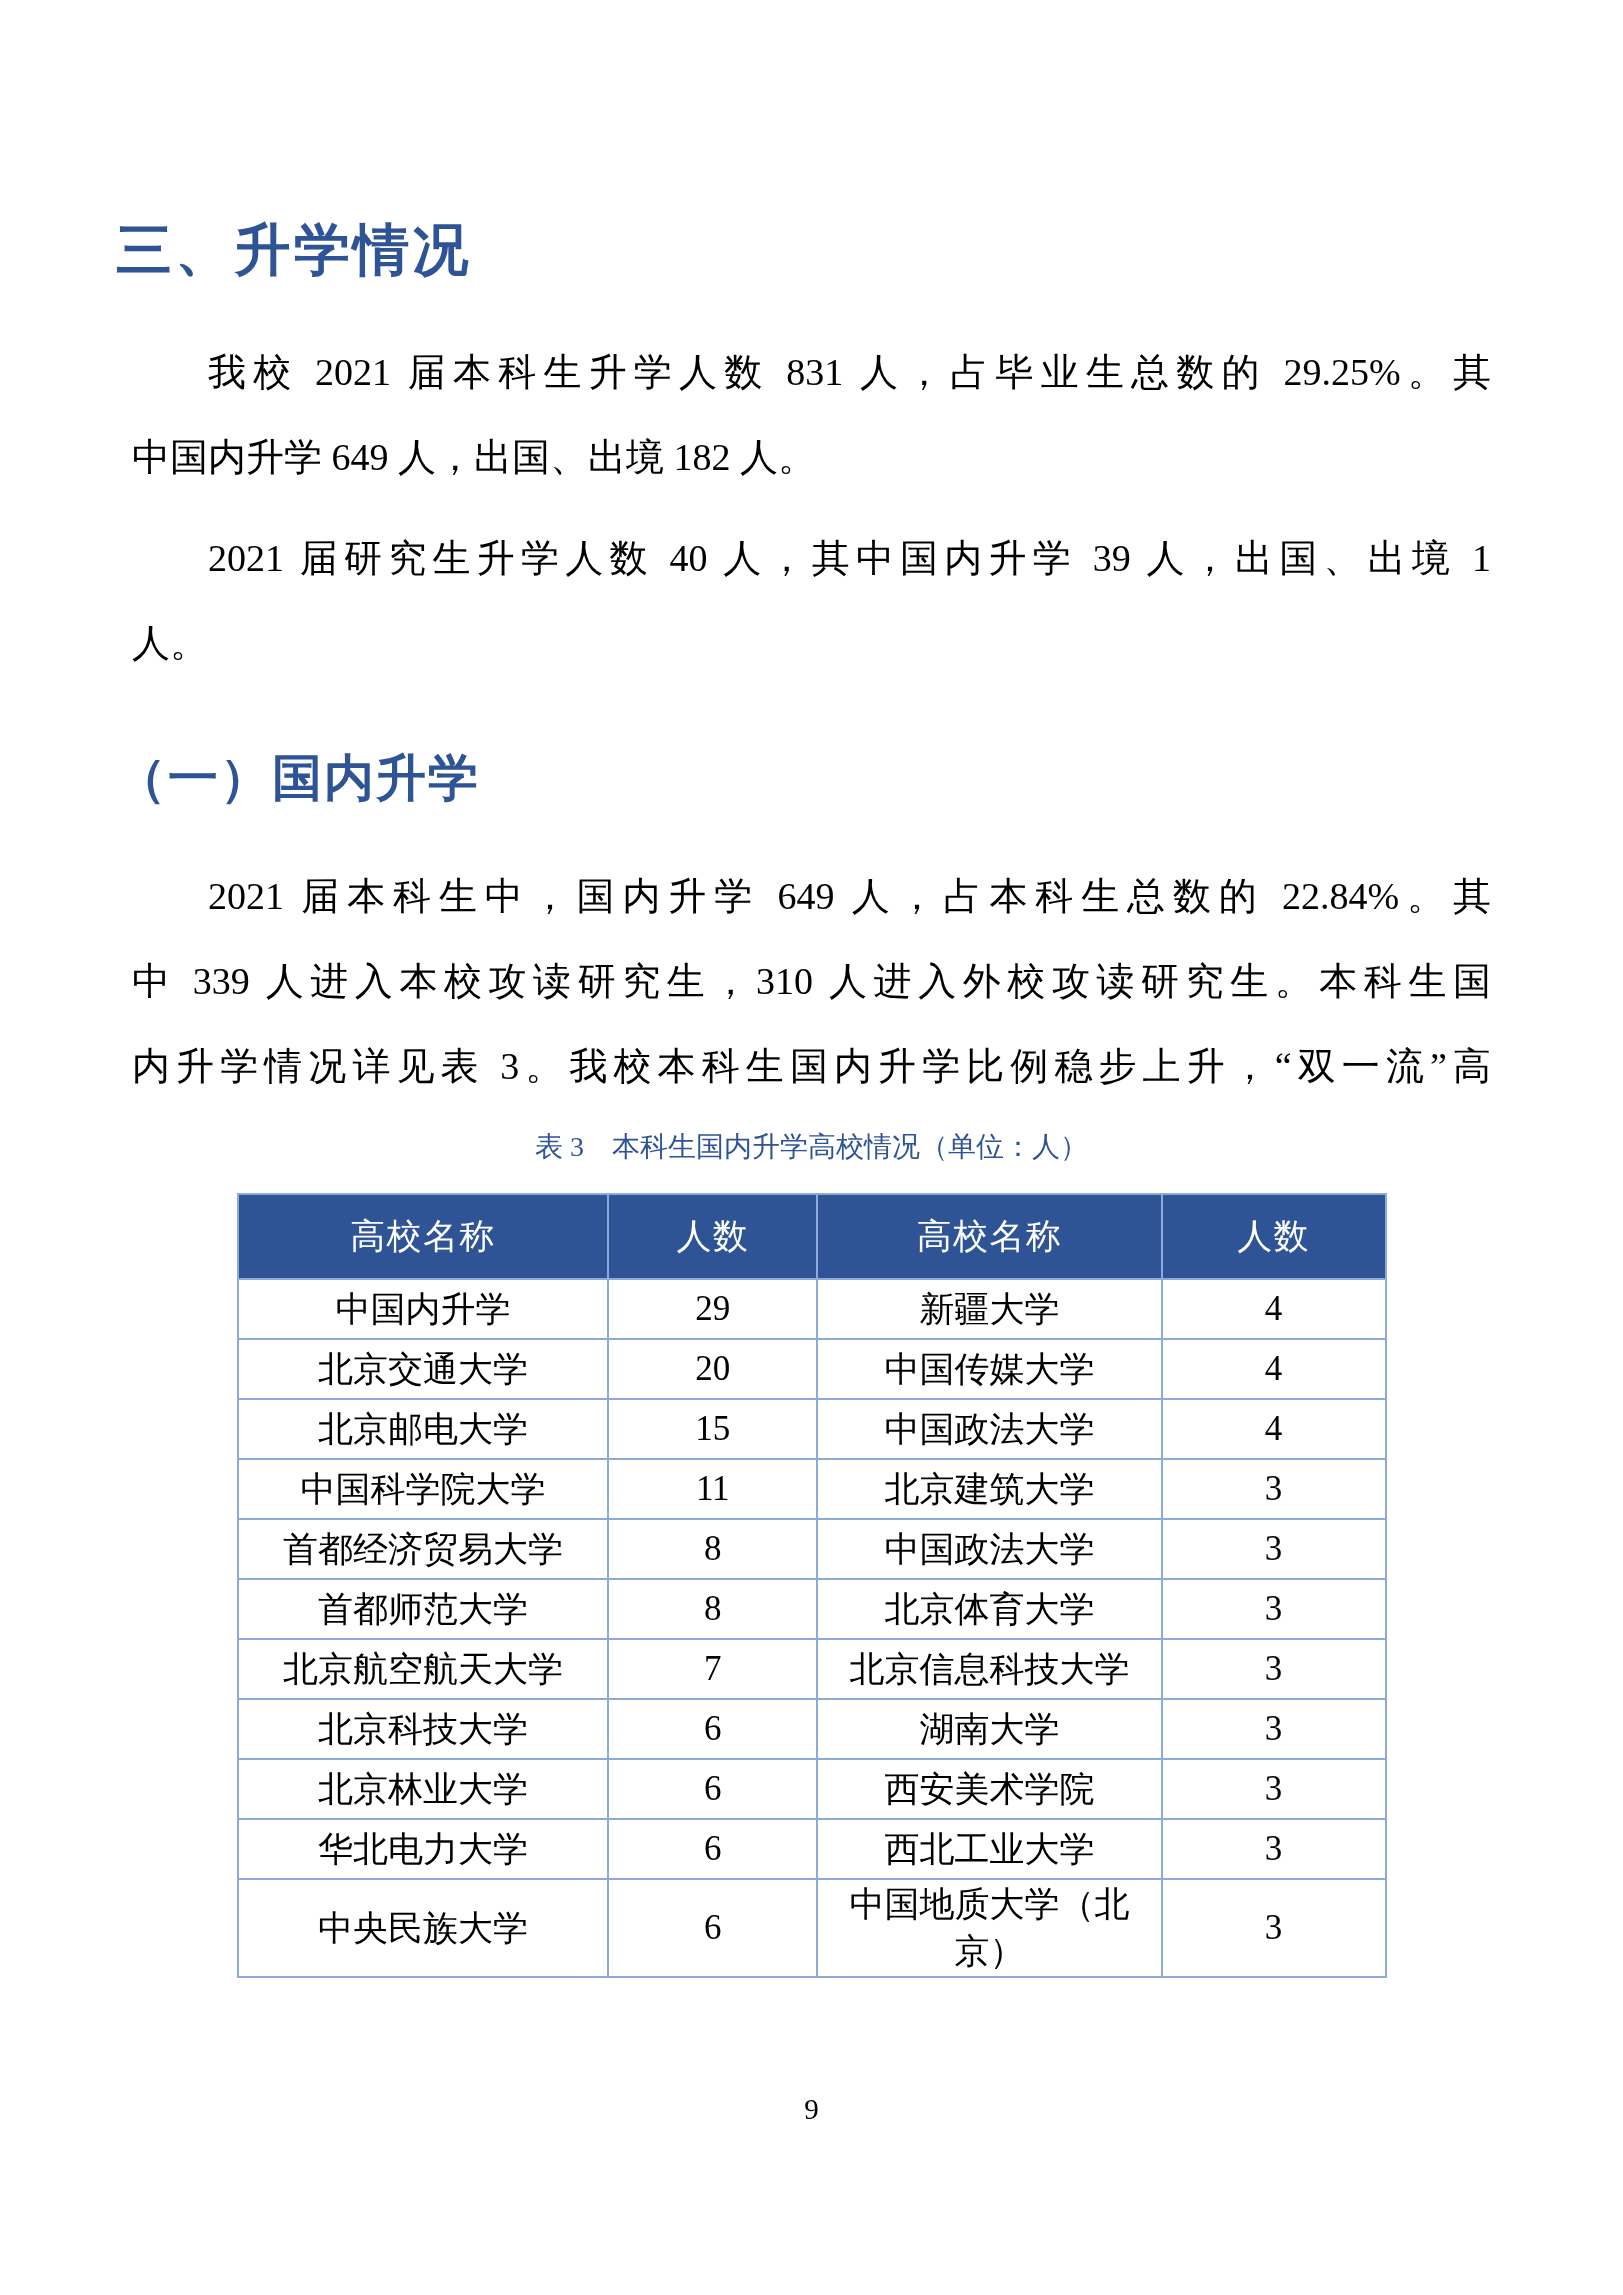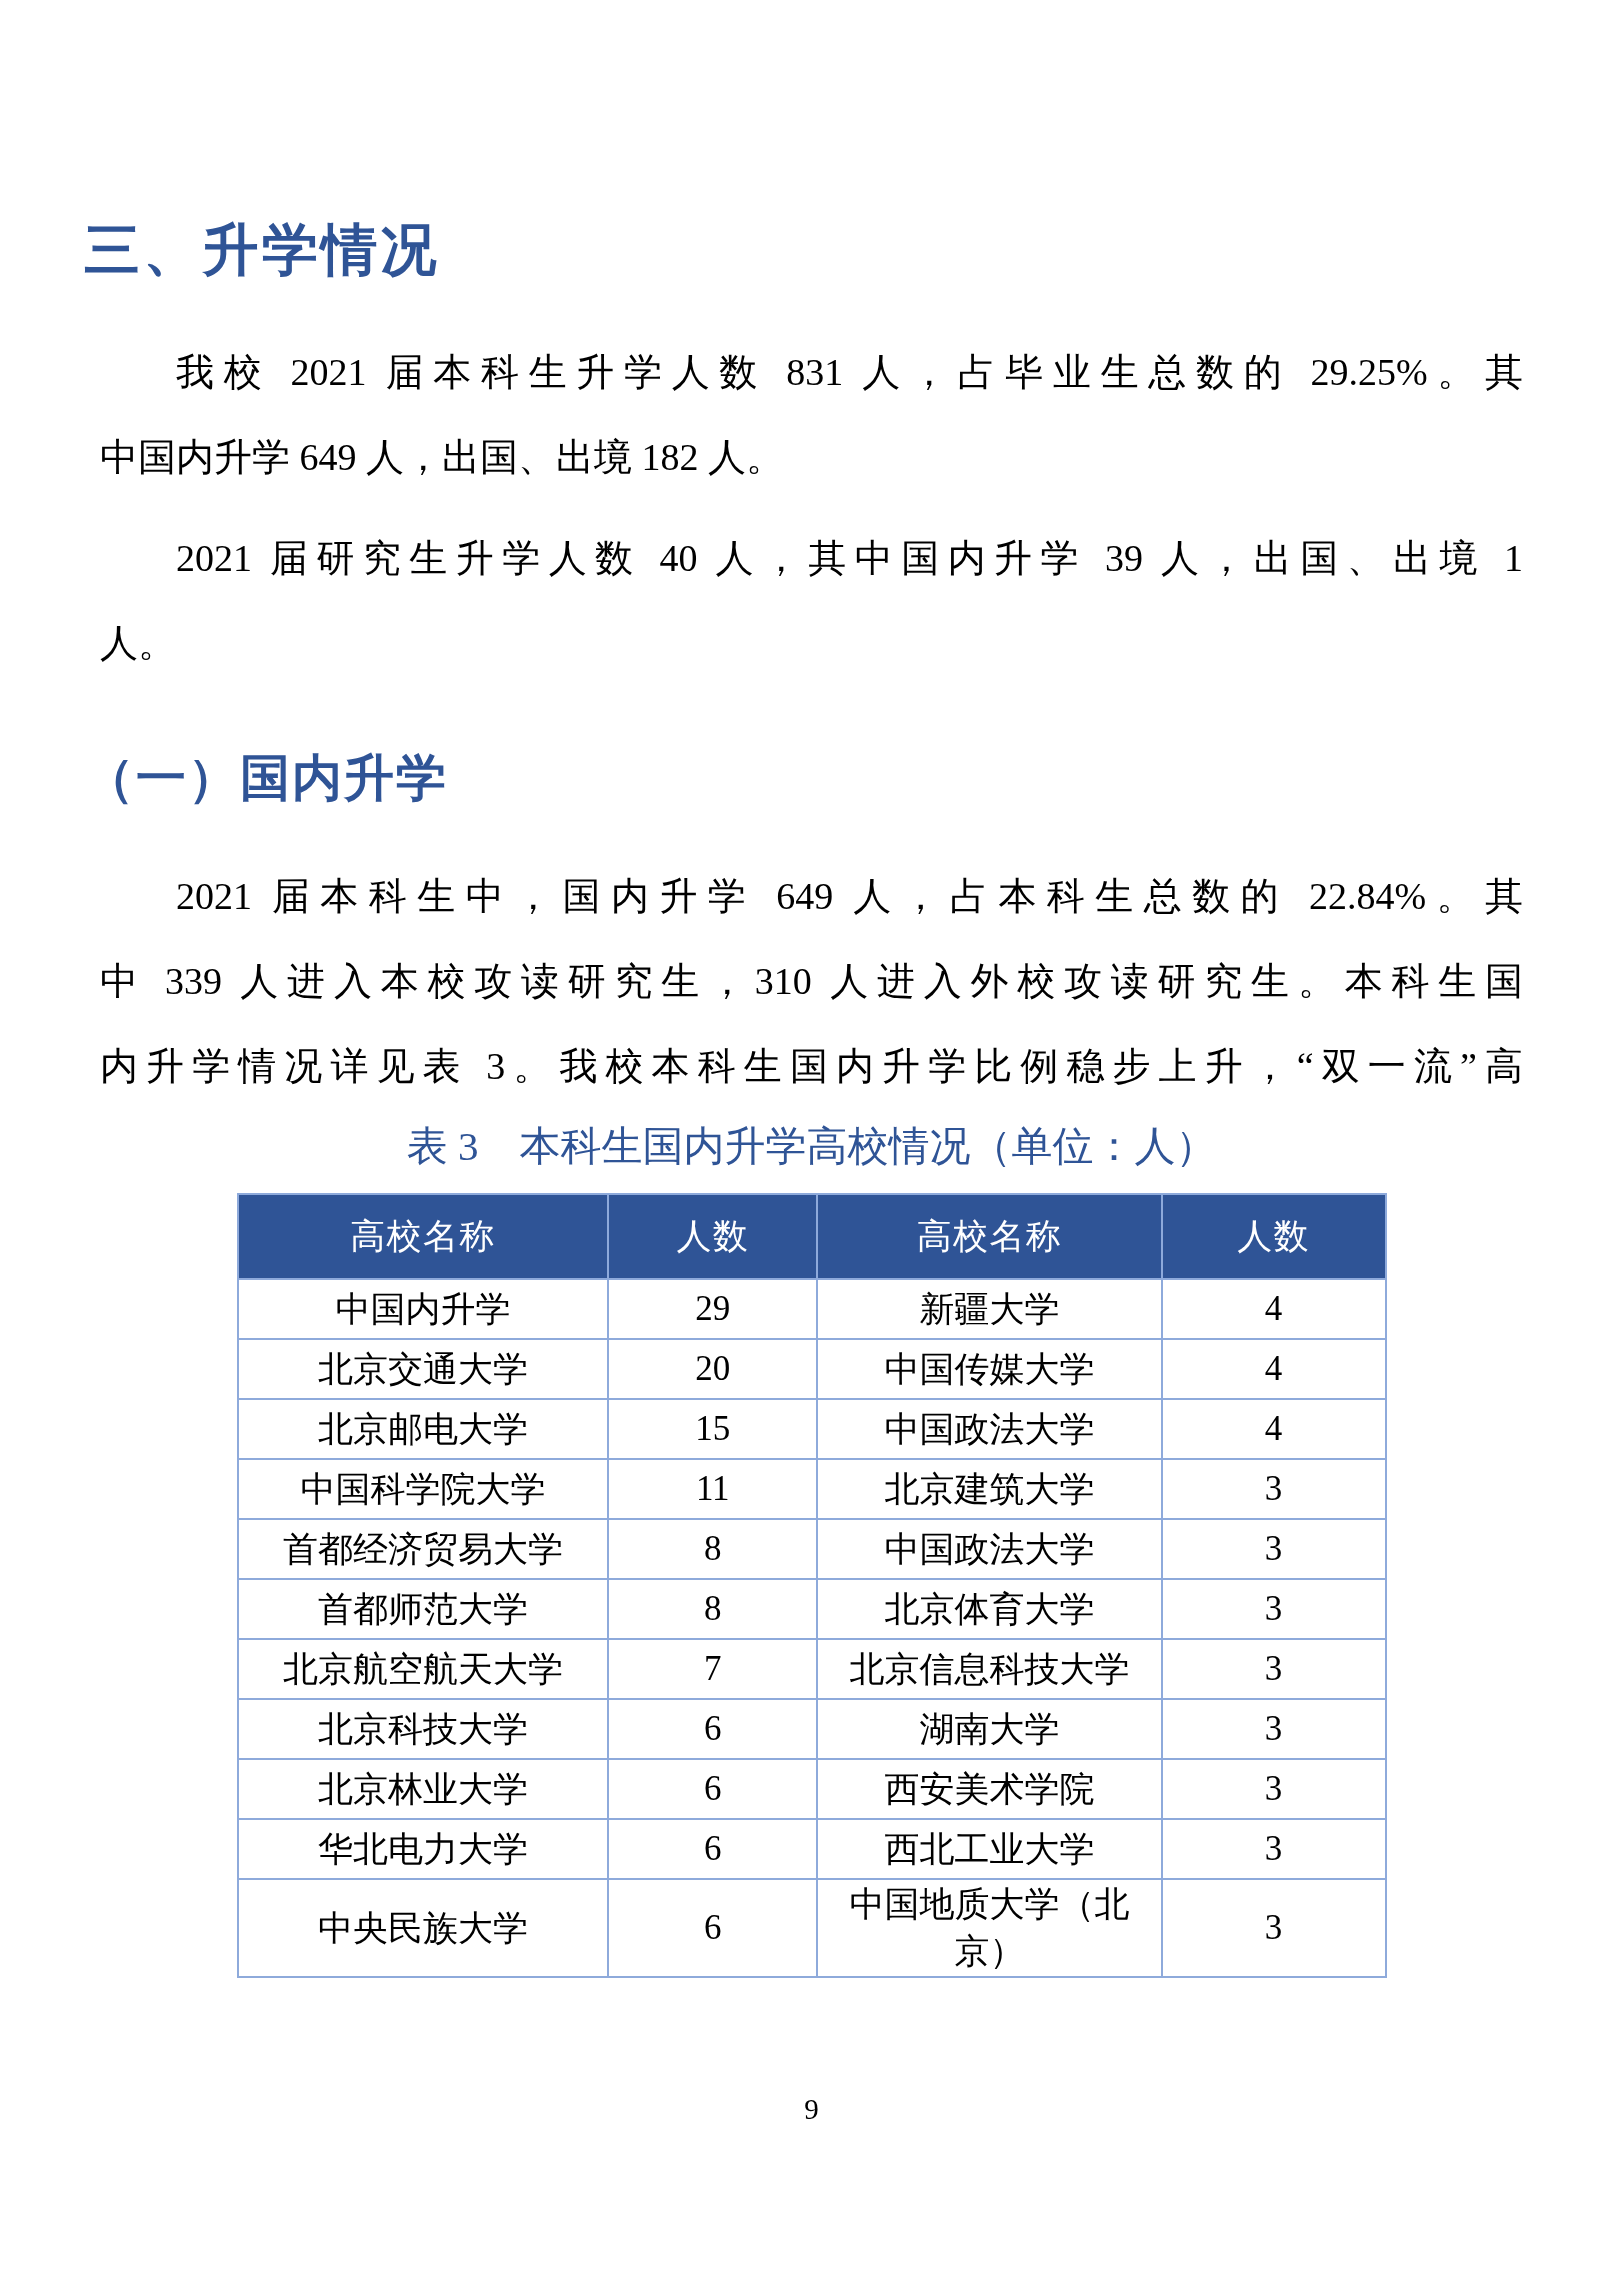--- a/index.html
+++ b/index.html
@@ -14,21 +14,21 @@
   .page{
     position:relative;
     width:1623px;
     height:2295px;
     margin:0 auto;
     background:var(--page-bg);
     overflow:hidden;
     font-family:"Liberation Serif","DejaVu Serif",serif;
     color:var(--body-text);
   }
-  .content{padding:0 84px;}
+  .content{padding:0 116px;}
   .section-heading{
     margin:217px 0 0 0;
     font-size:56px;
     line-height:67px;
     font-weight:700;
     letter-spacing:3.3px;
     color:var(--accent-blue);
   }
   .para{margin:16px;}
   .para-1{margin-top:46px;}
@@ -46,21 +46,21 @@
   .subsection-heading{
     margin:56px 0 0 0;
     font-size:50px;
     line-height:73px;
     font-weight:700;
     letter-spacing:2px;
     color:var(--accent-blue);
   }
   .table-caption{
     margin-top:14.4px;
-    font-size:41px;
+    font-size:28px;
     line-height:43px;
     text-align:center;
     color:var(--accent-blue);
     white-space:pre-wrap;
   }
   table.univ-table{
     width:1150px;
     margin:25px auto 0 auto;
     border-collapse:collapse;
     table-layout:fixed;

